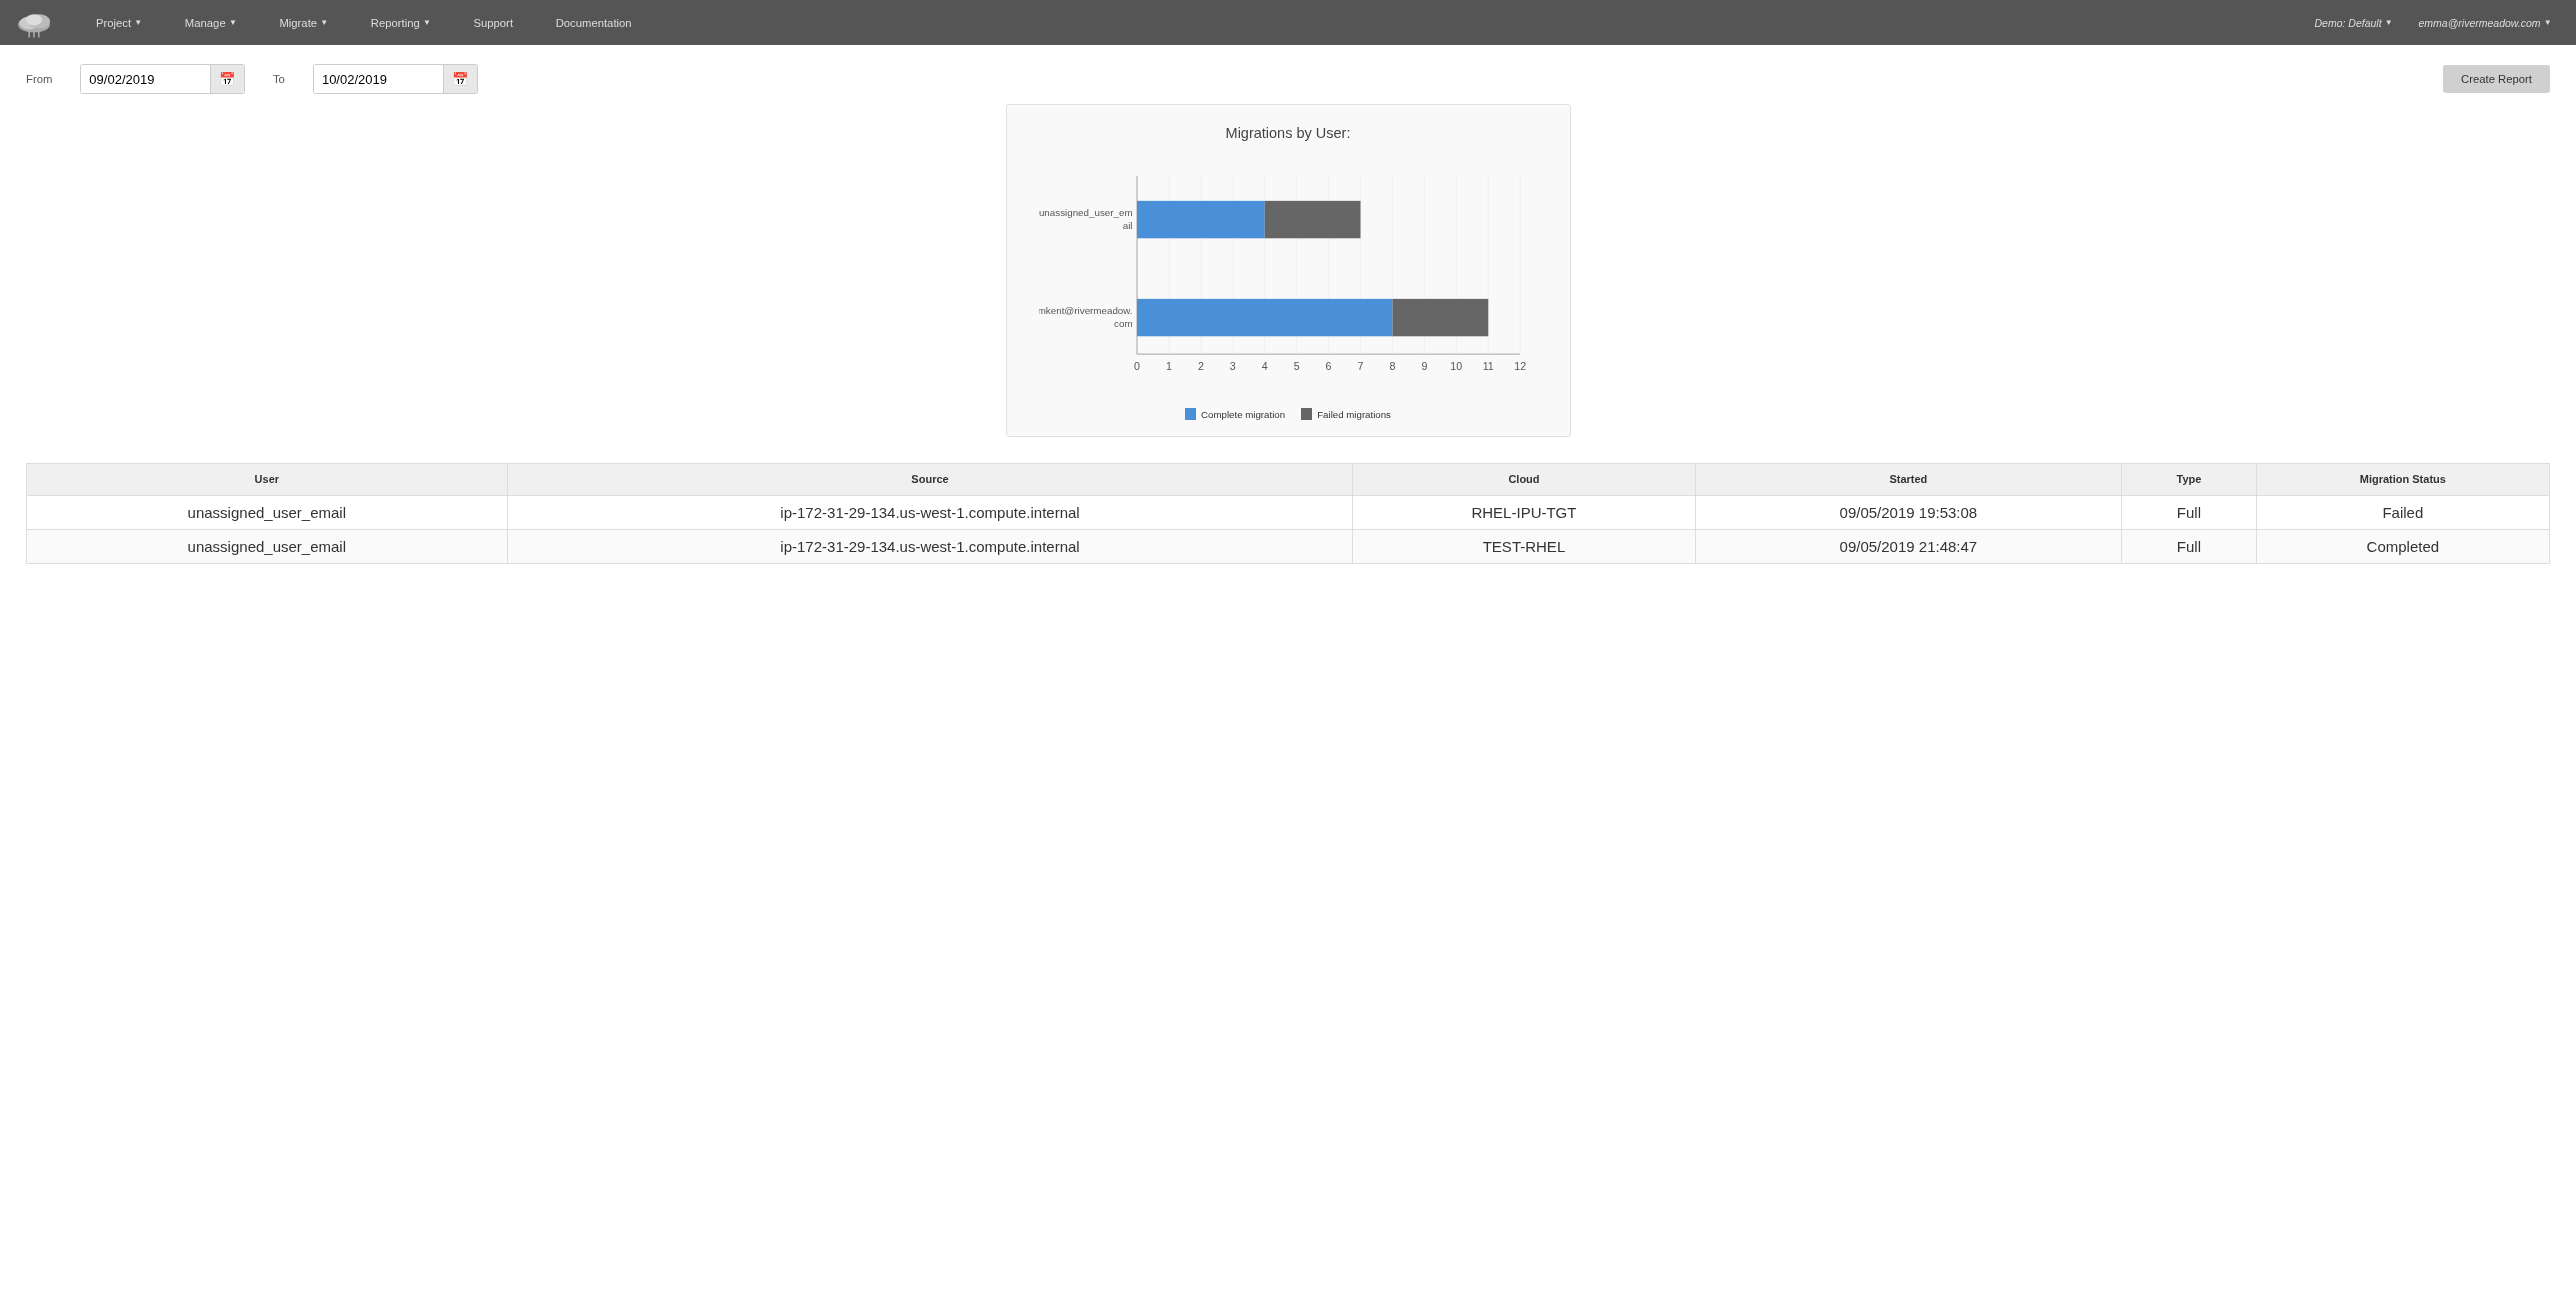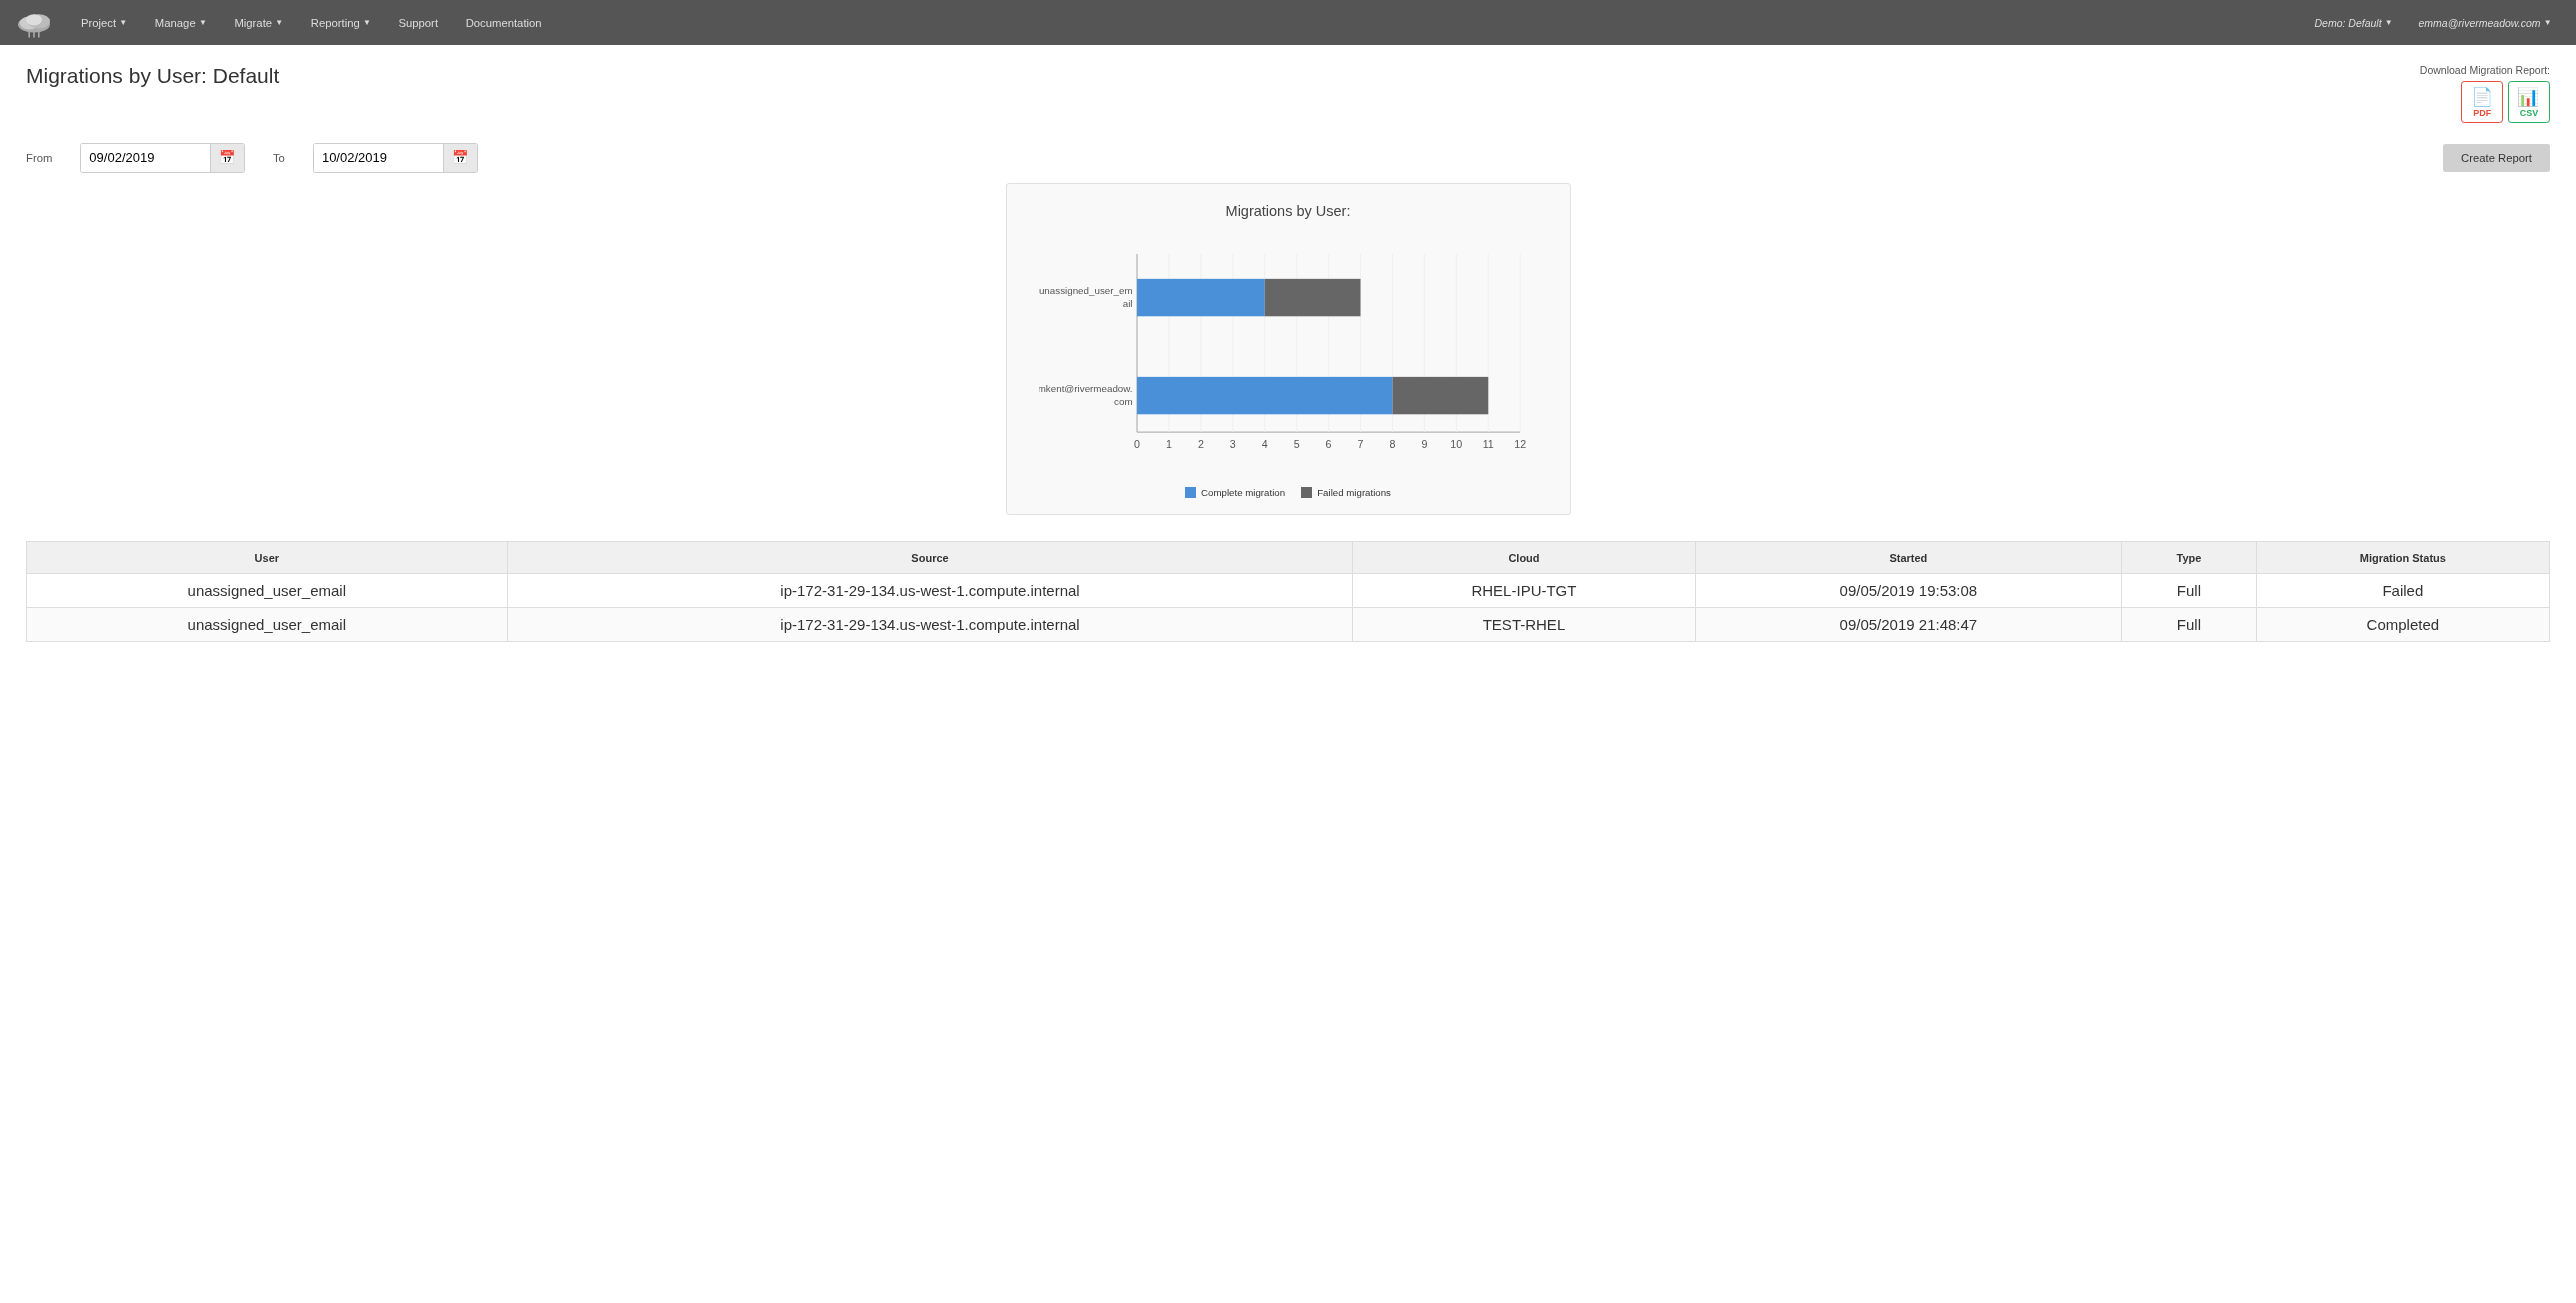--- a/index.html
+++ b/index.html
@@ -5,21 +5,21 @@
     * { box-sizing: border-box; margin: 0; padding: 0; }
     body { font-family: Arial, Helvetica, sans-serif; font-size: 11.3px; background: #f5f5f5; color: #333; }
 
     
     .navbar {
       background: #555;
       display: flex;
       align-items: center;
       padding: 14px 13px;
       height: 45px;
-      gap: 5px;
+      gap: 20px;
     }
     .navbar-brand {
       display: flex;
       align-items: center;
       margin-right: 9.7px;
     }
     .navbar-brand svg { width: 42px; height: 32px; }
     .nav-item {
       color: #ddd;
       padding: 6.5px 11.3px;
@@ -154,36 +154,20 @@
     </div>
     <div class="nav-item">
       <span>emma@rivermeadow.com</span>
       <span class="chevron">▼</span>
     </div>
   </div>
 </nav>
 
 <div class="main-content">
 
-  <div class="page-header">
-    <h1 class="page-title">Migrations by User: Default</h1>
-    <div class="download-section">
-      <span class="download-label">Download Migration Report:</span>
-      <div class="download-buttons">
-        <div class="download-btn pdf-btn">
-          <span class="pdf-icon-area">📄</span>
-          <span>PDF</span>
-        </div>
-        <div class="download-btn csv-btn">
-          <span class="csv-icon-area">📊</span>
-          <span>CSV</span>
-        </div>
-      </div>
-    </div>
-  </div>
 
   <div class="date-filter">
     <span class="filter-label">From</span>
     <div class="date-input-wrap">
       <input class="date-input" type="text" value="09/02/2019" style="">
       <button class="date-cal-btn">
         <span>📅</span>
       </button>
     </div>
     <span class="filter-label">To</span>

